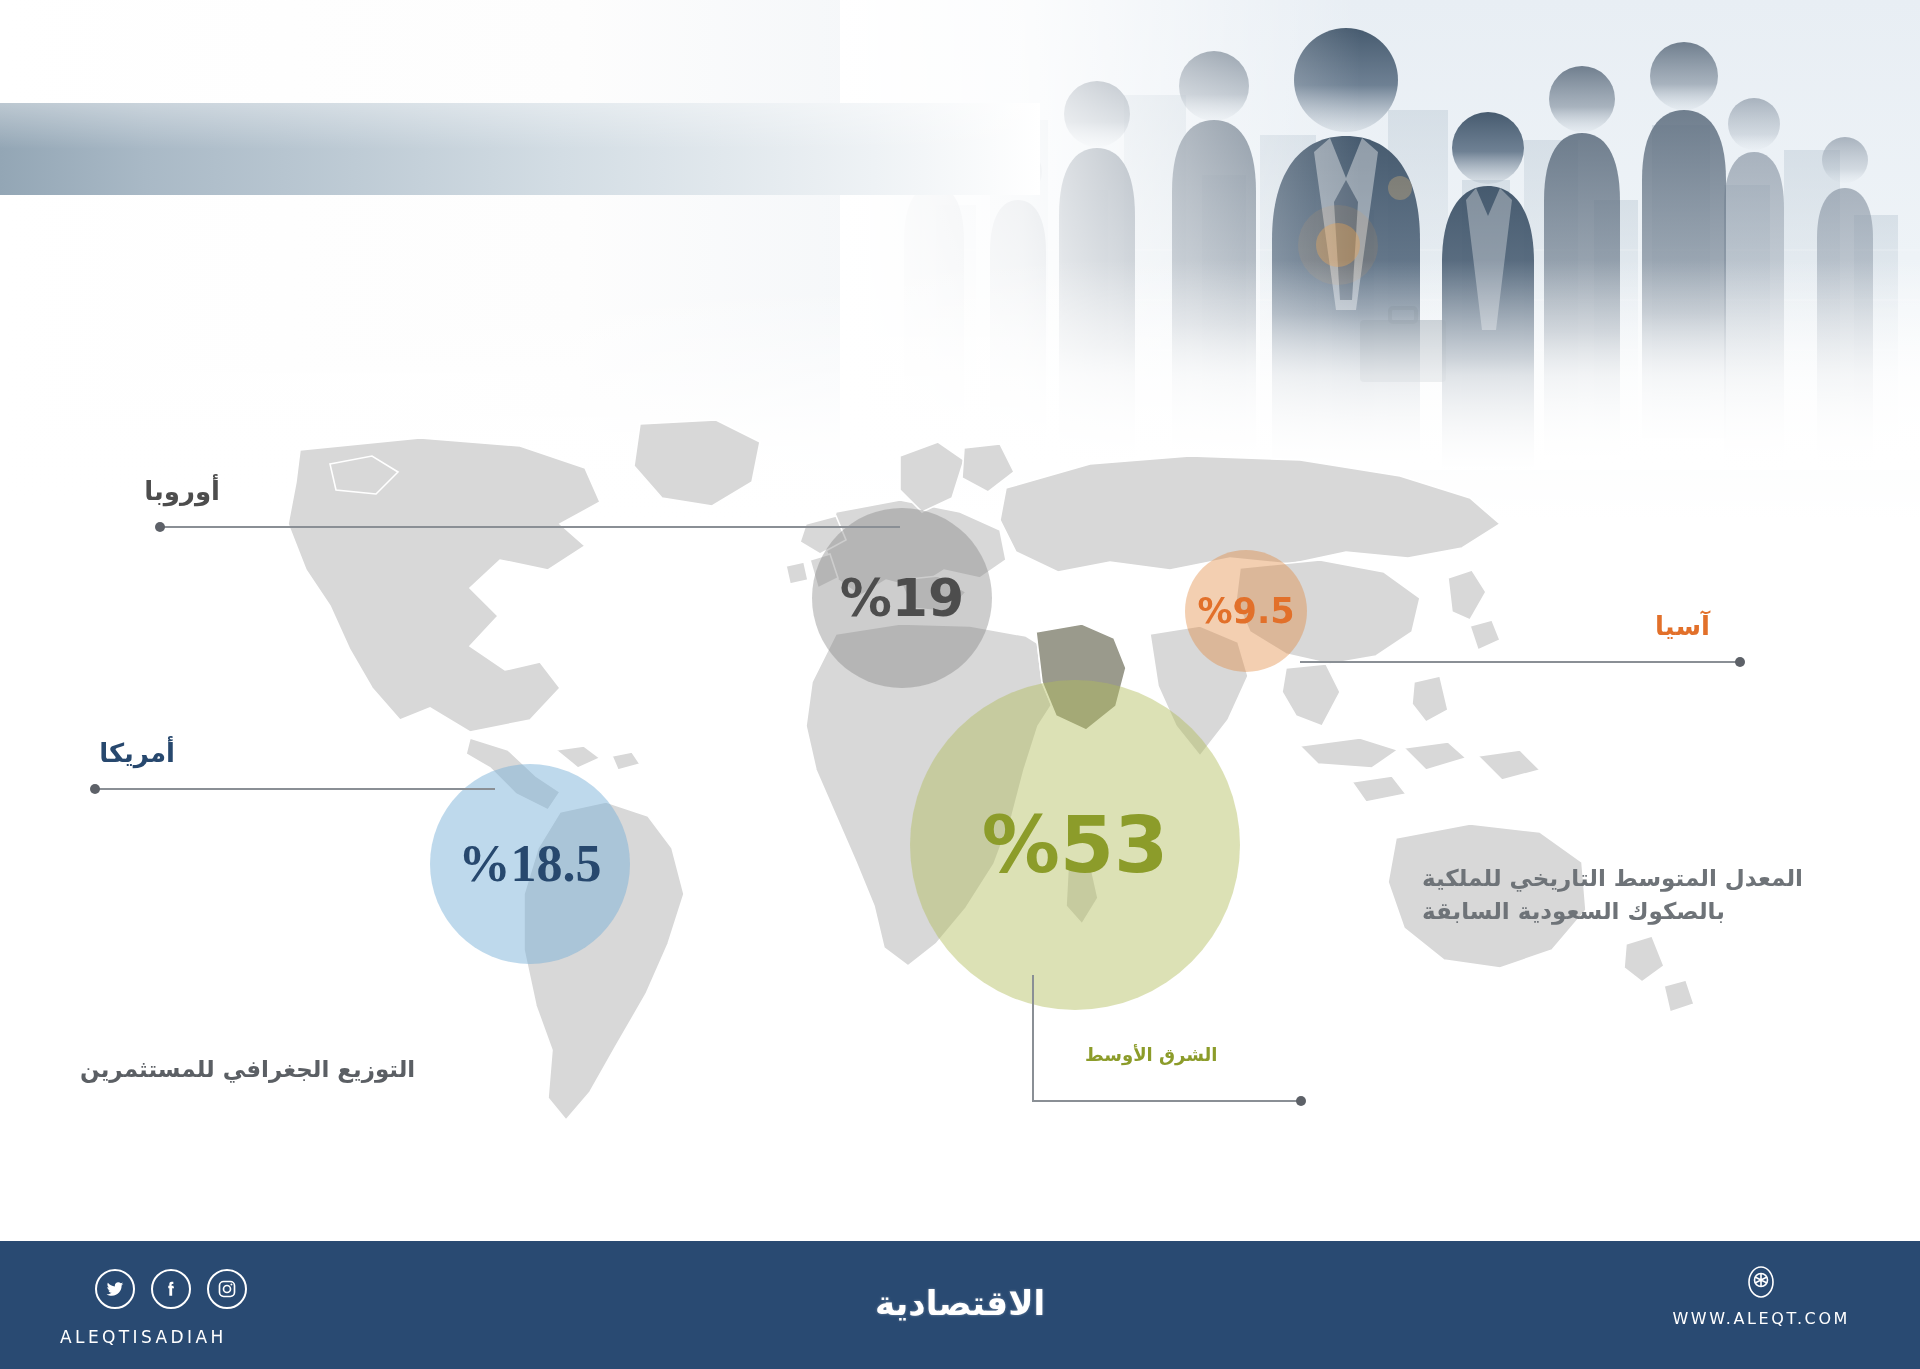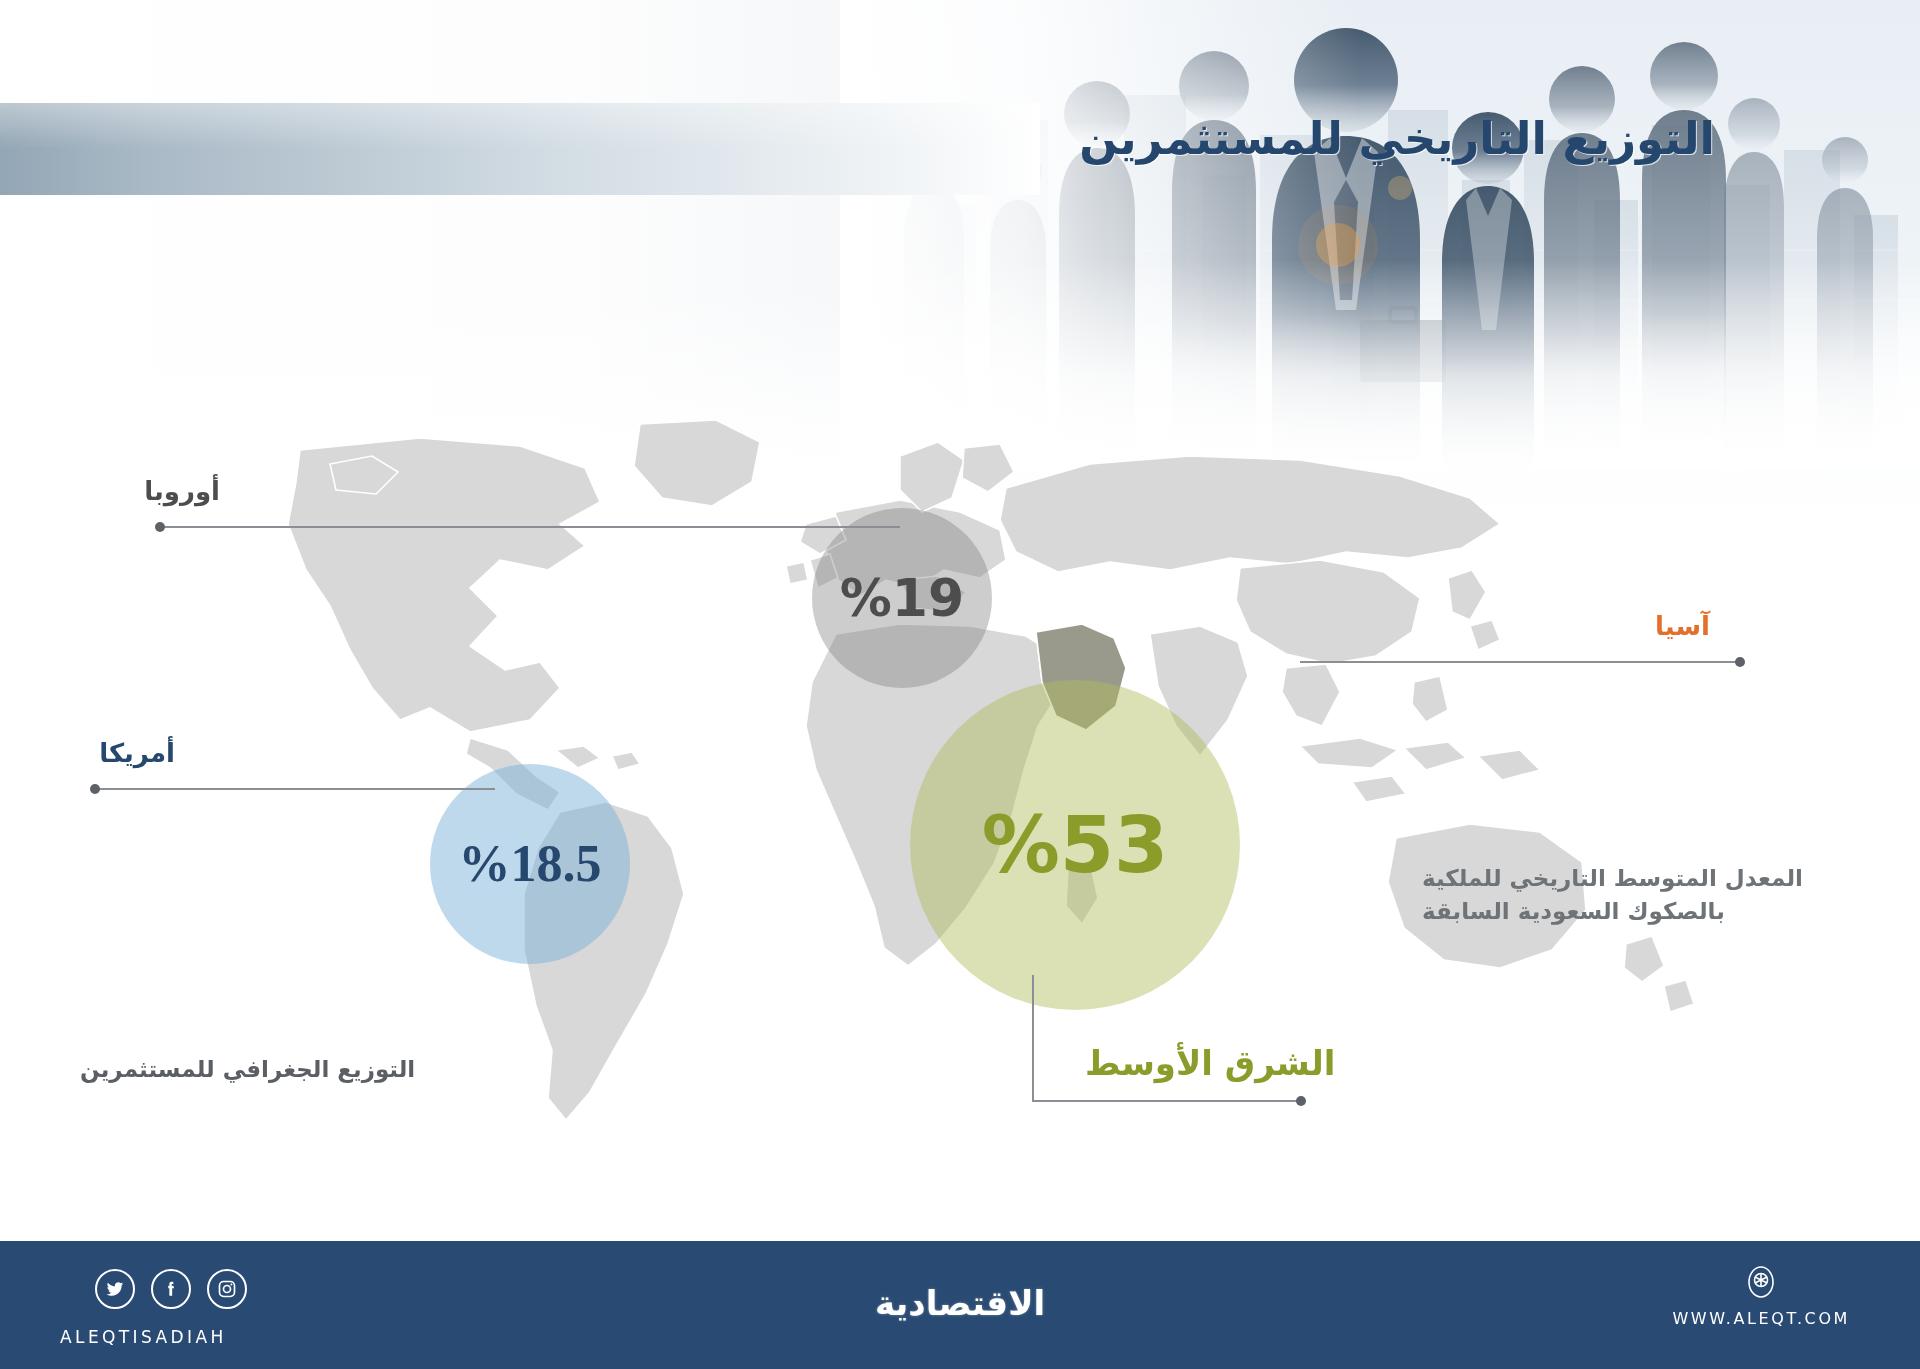--- a/index.html
+++ b/index.html
@@ -100,21 +100,21 @@
   .dot-europe{left:155px;top:522px;}
 
   .lbl-america{right:1745px;top:740px;font-size:26px;color:#27486e;}
   .line-america{left:95px;top:788px;width:400px;}
   .dot-america{left:90px;top:784px;}
 
   .lbl-asia{left:1655px;top:613px;font-size:26px;color:#e2702a;}
   .line-asia{left:1300px;top:661px;width:440px;}
   .dot-asia{left:1735px;top:657px;}
 
-  .lbl-me{left:1085px;top:1046px;font-size:34px;color:#8c9c2a;}
+  .lbl-me{left:1085px;top:1046px;font-size:18px;color:#8c9c2a;}
   .line-me{left:1032px;top:1100px;width:270px;}
   .dot-me{left:1296px;top:1096px;}
   .line-me-v{position:absolute;left:1032px;top:975px;width:2px;height:127px;background:#8a8f95;}
 
   
   .note-right{
     position:absolute;left:1422px;top:862px;width:440px;
     text-align:left;direction:rtl;
     font-size:23px;font-weight:bold;color:#6e7378;line-height:1.45;
   }
@@ -279,21 +279,20 @@
       </svg>
       <div class="hero-fade-left"></div>
       <div class="hero-fade-bottom"></div>
     </div>
 
     <div class="title-band">
       <div class="band-sheen"></div>
     </div>
   </div>
 
-  <div class="title-main">التوزيع التاريخي للمستثمرين</div>
 
   <div class="map-wrap">
     <svg viewBox="0 0 1920 760" xmlns="http://www.w3.org/2000/svg">
       <g fill="#d8d8d8" stroke="#ffffff" stroke-width="1.6">
 
         <path d="M300 30 L420 18 L520 26 L585 48 L600 82 L560 104 L585 126 L548 150 L500 140 L470 168
                  L498 196 L470 226 L505 250 L540 242 L560 268 L530 300 L470 312 L430 288 L400 300
                  L372 268 L350 230 L330 186 L306 150 L288 104 L296 62 Z"></path>
         <path d="M330 44 L372 36 L398 52 L376 74 L336 70 Z"></path>
 
@@ -352,20 +351,23 @@
         <path d="M810 140 L830 134 L838 158 L818 168 Z"></path>
         <path d="M786 146 L804 142 L808 160 L790 164 Z"></path>
       </g>
 
       <path d="M1036 212 L1082 204 L1114 218 L1126 248 L1116 286 L1086 310 L1056 296 L1042 262 Z" fill="#9a9a8c" stroke="#ffffff" stroke-width="1.6"></path>
     </svg>
   </div>
 
   <div class="bubble bubble-eu">
     <span>%19</span>
+  </div>
+  <div class="bubble bubble-asia">
+    <span>%9.5</span>
   </div>
   <div class="bubble bubble-us">
     <span>%18.5</span>
   </div>
   <div class="bubble bubble-me">
     <span>%53</span>
   </div>
 
   <div class="conn-label lbl-europe">أوروبا</div>
   <div class="conn-line line-europe"></div>

